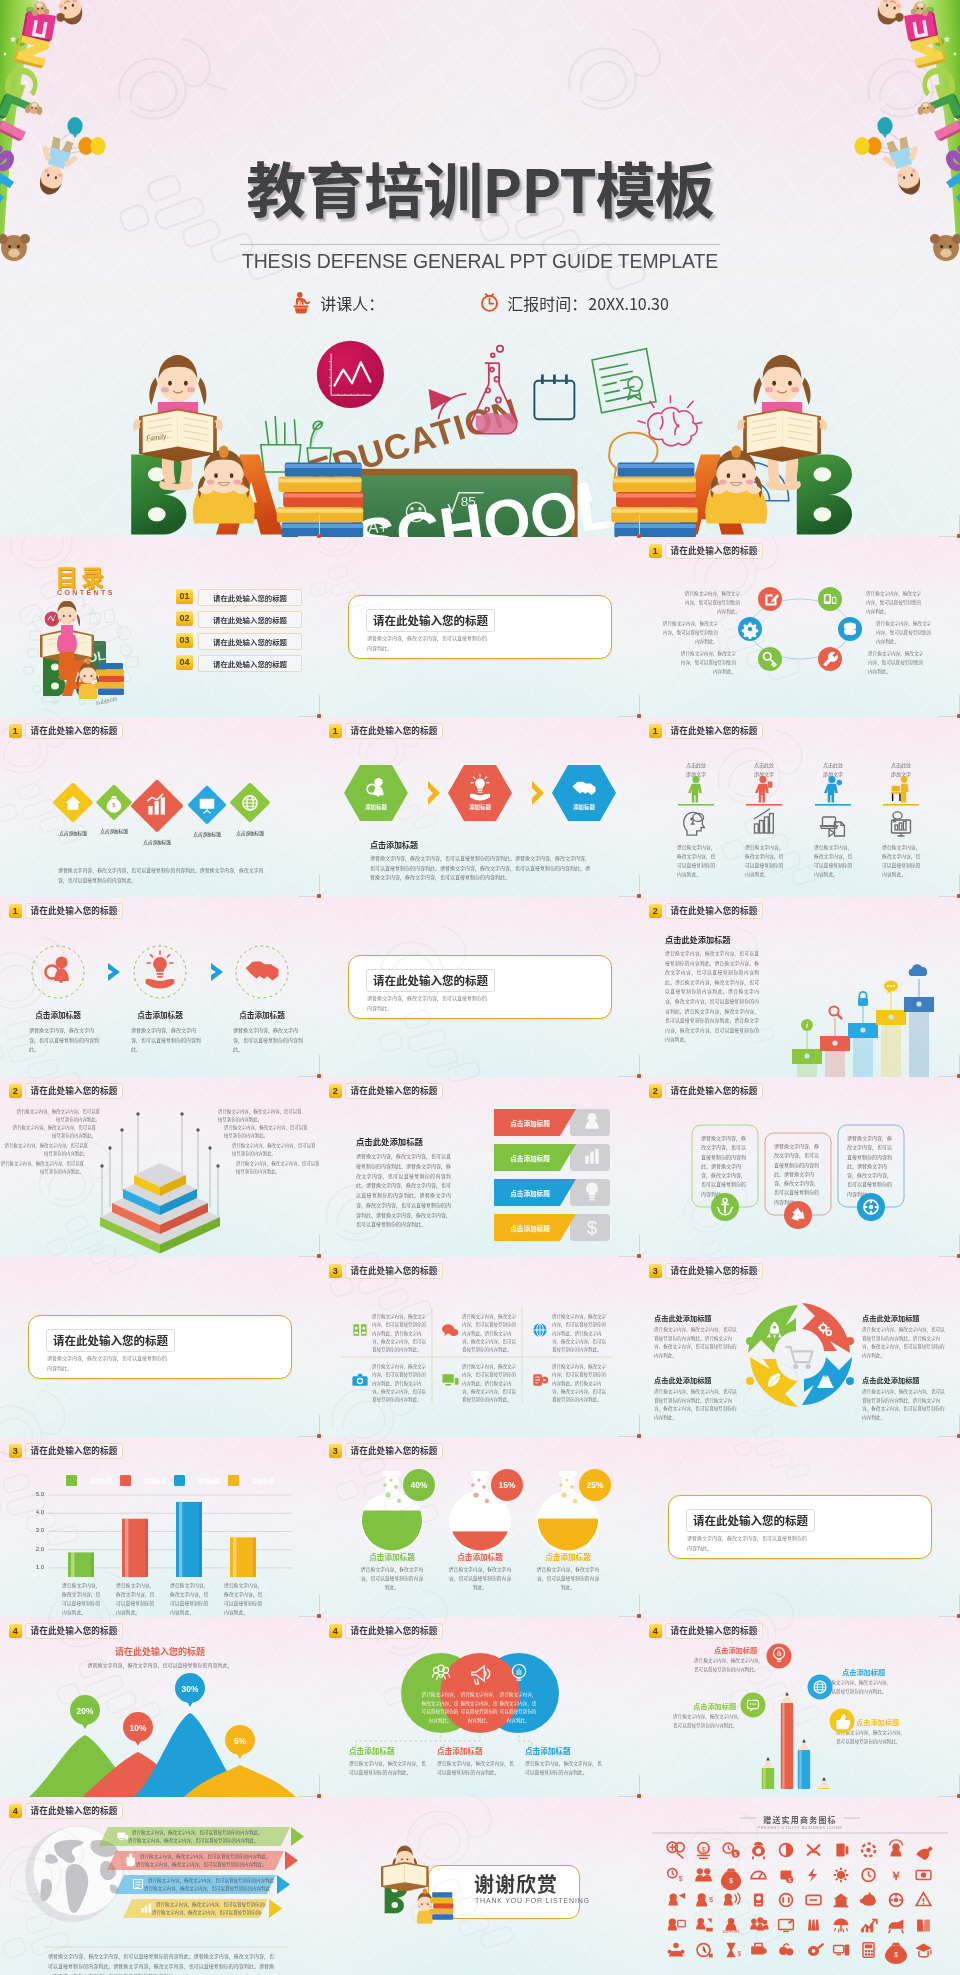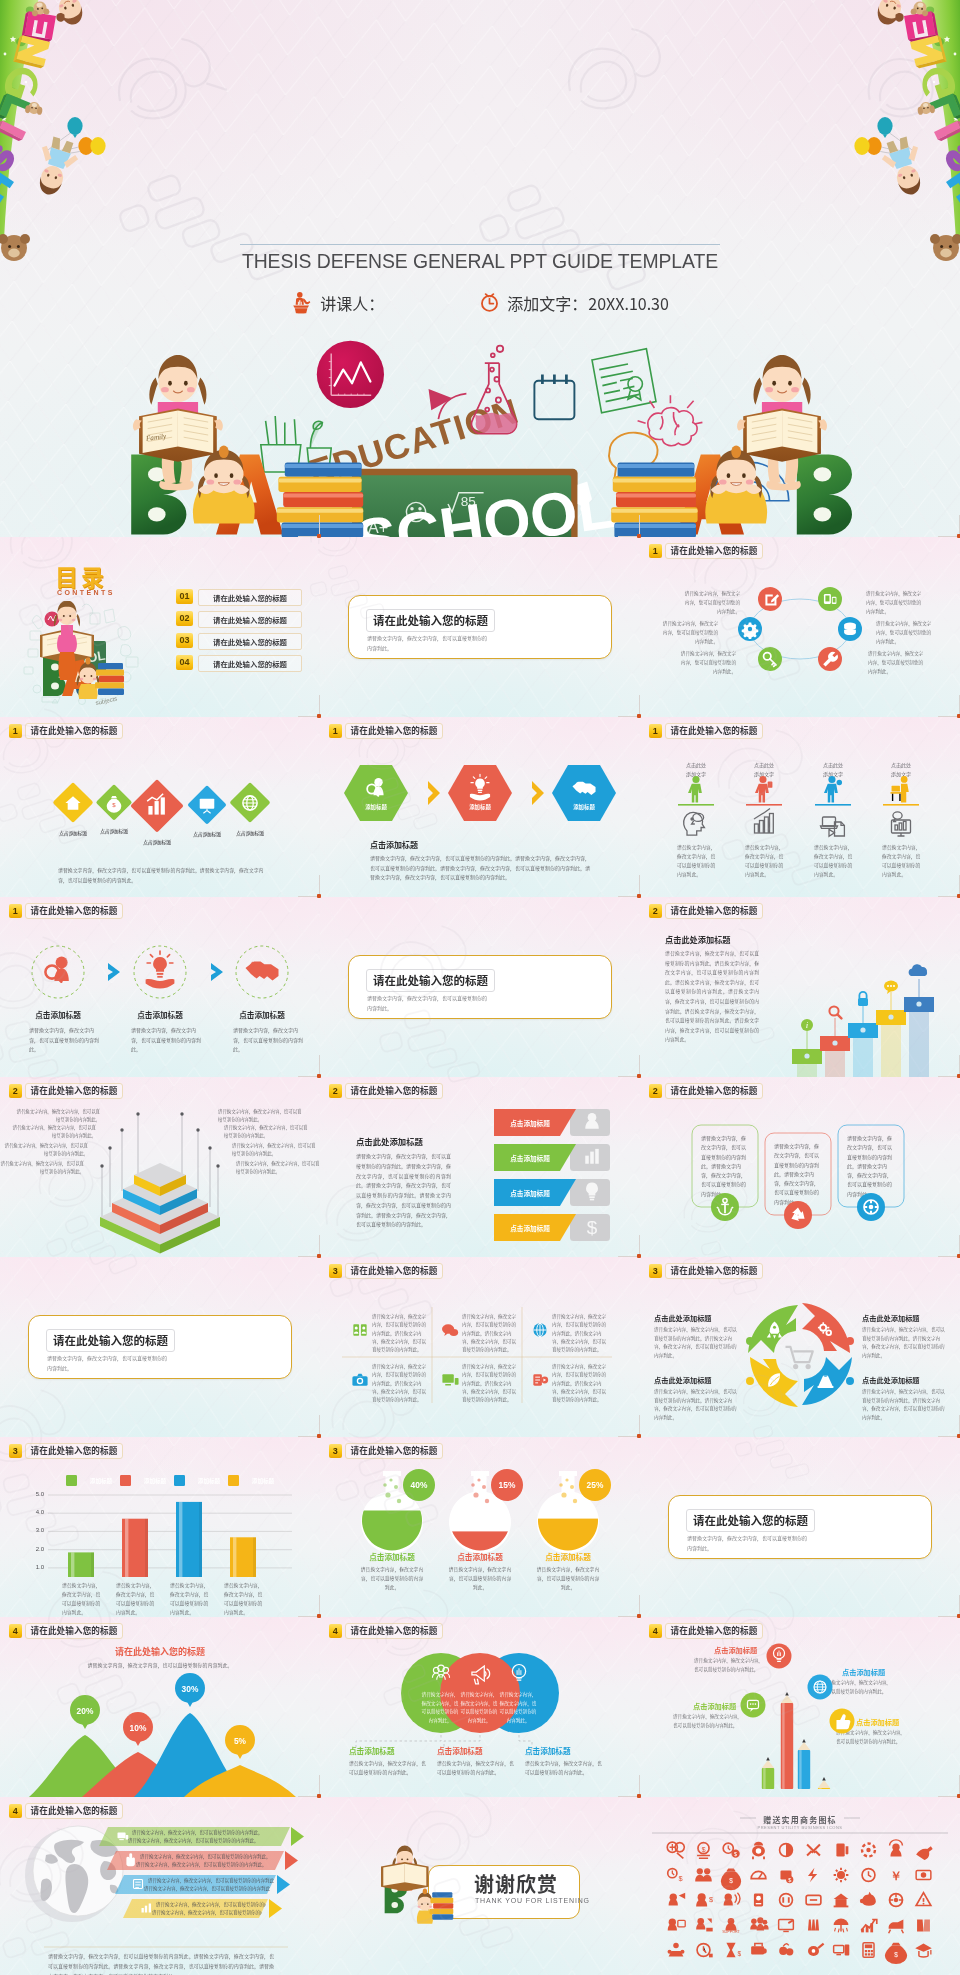--- a/index.html
+++ b/index.html
@@ -415,20 +415,21 @@
             <circle cx="11" cy="-9" r="5" fill="#9a6b40"></circle>
         <g fill="#3f2a18">
               <circle cx="-4.4" cy="-1.5" r="1.5"></circle>
               <circle cx="4.4" cy="-1.5" r="1.5"></circle>
             </g>
         <ellipse cx="0" cy="5" rx="5.8" ry="4.4" fill="#e0c49c"></ellipse>
       </g>
 
       </g>
     </svg>
+    <div class="ctitle">教育培训PPT模板</div>
     <div class="crule"></div>
     <div class="csub">THESIS DEFENSE GENERAL PPT GUIDE TEMPLATE</div>
     <div class="cmeta">
       <span class="piece">
         <svg width="22" height="22" viewBox="0 0 24 24">
           <ellipse cx="9.6" cy="3.1" rx="3" ry="3.1" fill="#df5324"></ellipse>
           <path d="M5.6 7.3 c1 -.7 2.2 -1 4 -1 c1.6 0 2.8 .3 3.8 1 l.6 6.5 h-2.3 v-3.3 h-1.1 v3.3 h-2 v-3.3 h-1.1 v3.3 h-2.4 z" fill="#df5324"></path>
           <path d="M13.4 7 c1.4 .3 2.4 1.6 3.2 3 c.5 .9 1.4 1.3 2 .8 l1.5 -1.1 l1 1.4 l-1.8 1.6 c-1.4 1.2 -3.2 .8 -4.3 -.7 c-.7 -1 -1.2 -2 -1.8 -2.6 z" fill="#df5324"></path>
           <path d="M8.6 9 h1.8 l-.3 4.8 h-1.2 z" fill="#f5d9c8"></path>
           <path d="M2.4 14.6 h17.2 l-1.4 2.5 h-14.4 z" fill="#df5324"></path>
@@ -437,21 +438,21 @@
         </svg>
         <span>讲课人：</span>
       </span>
       <span class="gap"></span>
       <span class="piece">
         <svg width="21" height="21" viewBox="0 0 24 24">
           <circle cx="12" cy="13" r="8.6" fill="none" stroke="#df5324" stroke-width="2.1"></circle>
           <path d="M12 7.6 v5.6 h4.4" fill="none" stroke="#df5324" stroke-width="2" stroke-linecap="round" stroke-linejoin="round"></path>
           <path d="M7.6 2.4 l3.1 2.6 M16.4 2.4 l-3.1 2.6" stroke="#df5324" stroke-width="2.1" stroke-linecap="round"></path>
         </svg>
-        <span>添加文字：</span>
+        <span>汇报时间：</span>
         <span style="margin-left:1px">20XX.10.30</span>
       </span>
     </div>
 
     <svg class="abs" style="left:0;top:0;width:960px;height:537px" viewBox="0 0 960 537">
       <defs>
         <linearGradient id="bookA" x1="0" y1="0" x2="0" y2="1">
           <stop offset="0" stop-color="#b06a2c"></stop>
             <stop offset="1" stop-color="#8a4d1b"></stop>
         </linearGradient>

